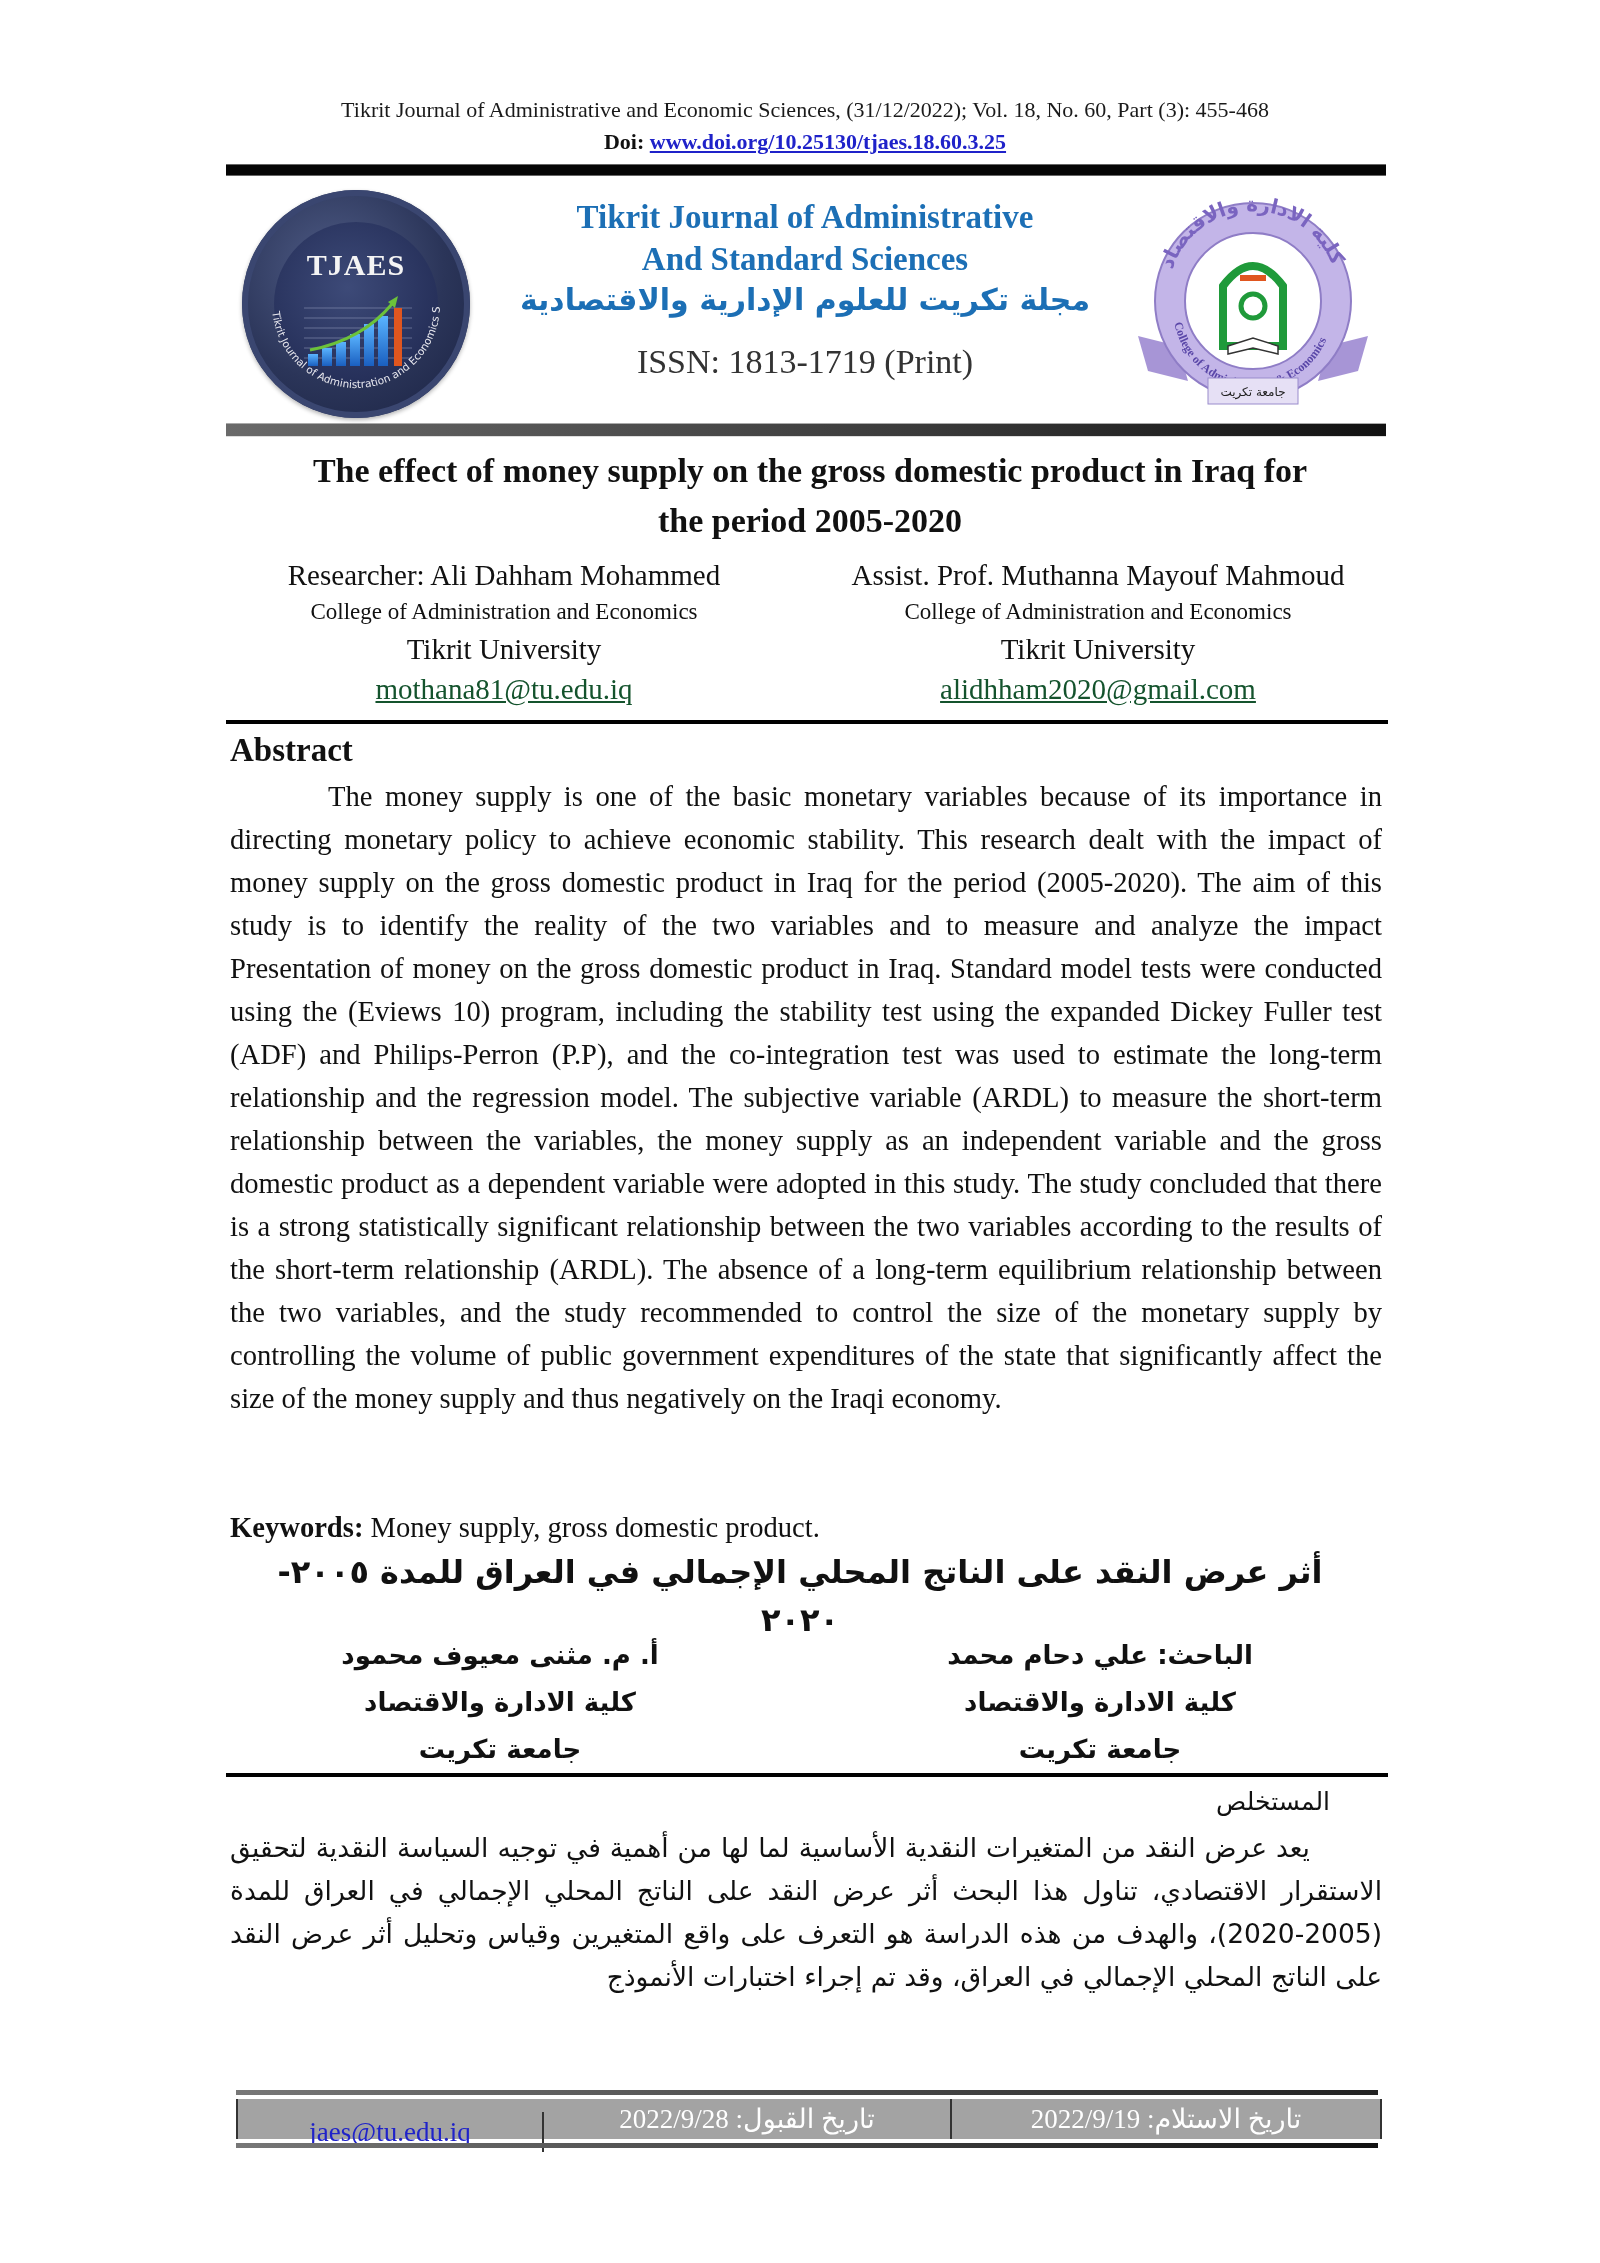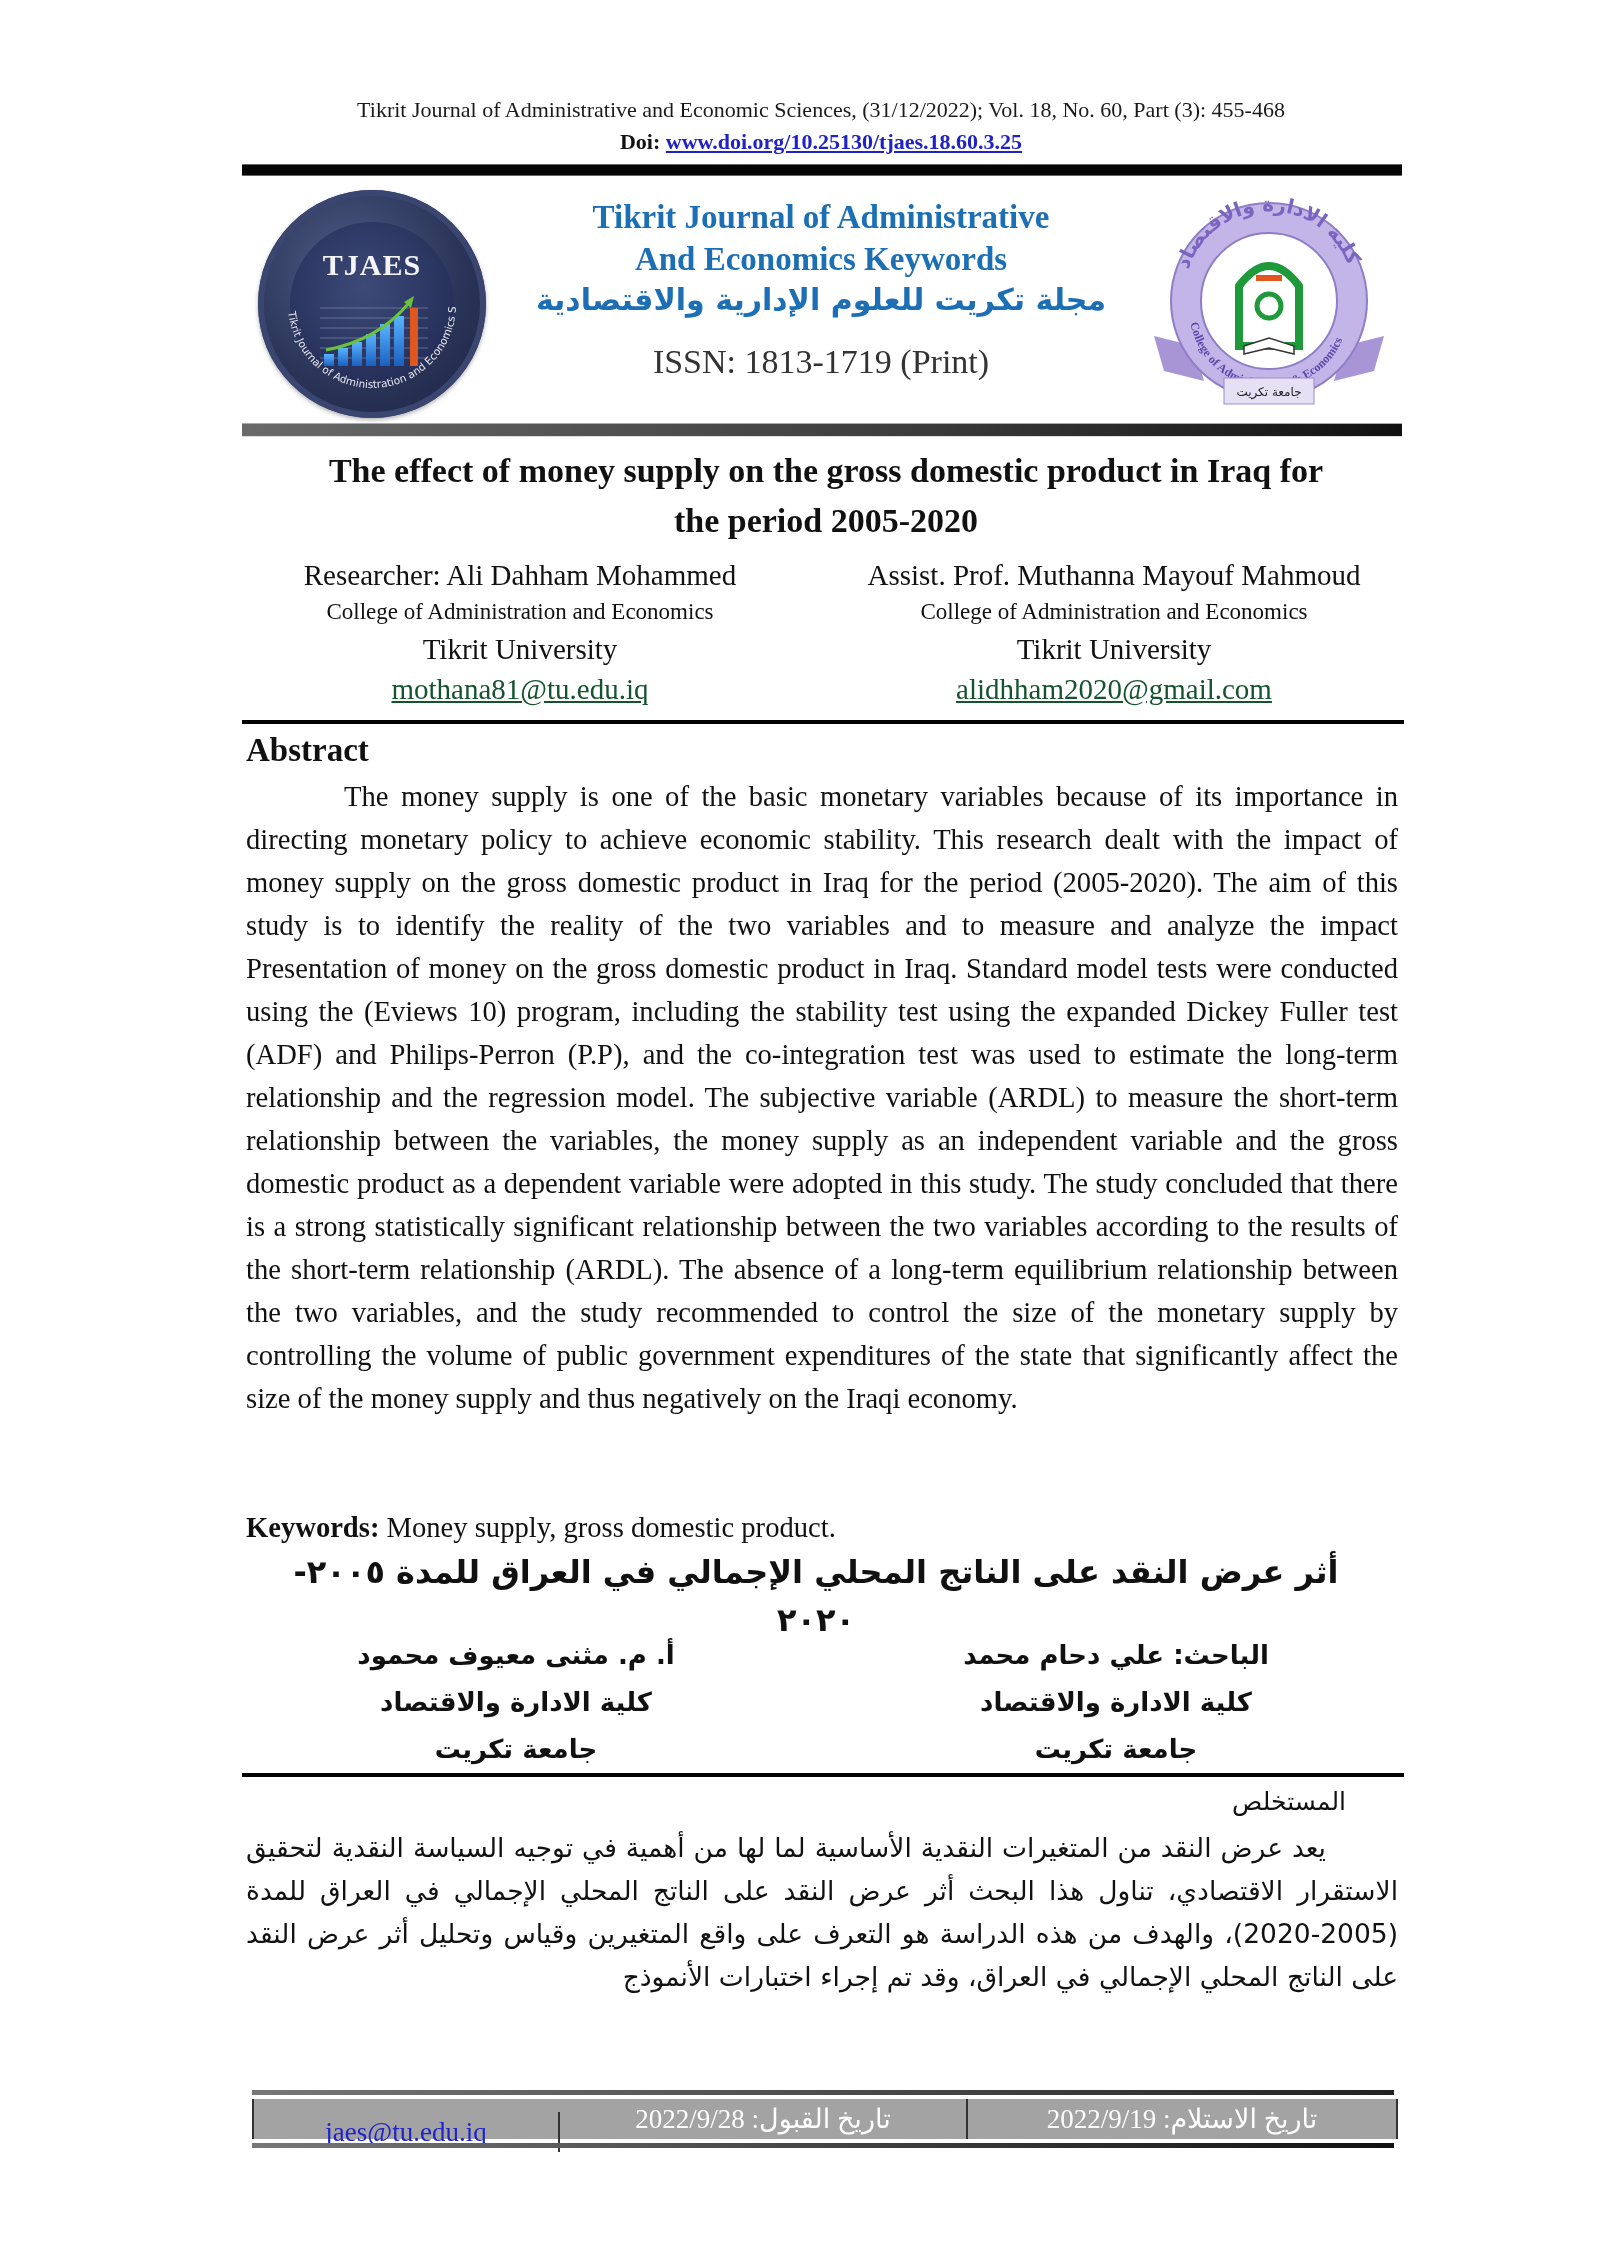--- a/index.html
+++ b/index.html
@@ -1,20 +1,20 @@
 <!DOCTYPE html>
 <html><head>
   <meta charset="utf-8">
   <style>
     html, body { margin: 0; padding: 0; background: #ffffff; }
     body {
       width: 1600px; height: 2263px; position: relative; overflow: hidden;
       font-family: "Liberation Serif", "DejaVu Serif", serif; color: #111;
     }
-    .page { position: absolute; left: 16px; top: 0; width: 1500px; height: 2263px; padding-left: 48px; }
+    .page { position: absolute; left: 0; top: 0; width: 1500px; height: 2263px; padding-left: 48px; }
 
     .citation {
       position: absolute; left: 230px; width: 1150px; top: 96px;
       text-align: center; font-size: 22px; line-height: 28px; color: #1a1a1a;
     }
     .doi-line {
       position: absolute; left: 230px; width: 1150px; top: 128px;
       text-align: center; font-size: 22px; font-weight: bold; line-height: 28px;
     }
     .doi-line a { color: #1f22c9; text-decoration: underline; }
@@ -187,21 +187,21 @@
       <polygon points="156,106 146,112 153,118" fill="#6cc23a"></polygon>
       <text font-family="DejaVu Sans, sans-serif" font-size="10.5" fill="#e8e8ee">
         <textPath href="#ringpath" startOffset="3%">Tikrit Journal of Administration and Economics Sciences</textPath>
       </text>
     </svg>
     <div class="brand">TJAES</div>
   </div>
 
   <div class="journal-en">
     <div>Tikrit Journal of Administrative</div>
-    <div>And Economics Keywords</div>
+    <div>And Standard Sciences</div>
   </div>
   <div class="journal-ar">مجلة تكريت للعلوم الإدارية والاقتصادية</div>
   <div class="issn">ISSN: 1813-1719 (Print)</div>
 
   <div class="logo-right">
     <svg width="250" height="218" viewBox="0 0 250 218">
       <defs>
         <path id="topArc" d="M 40 100 A 85 85 0 0 1 210 100"></path>
         <path id="botArc" d="M 45 112 A 80 80 0 0 0 205 112"></path>
       </defs>

